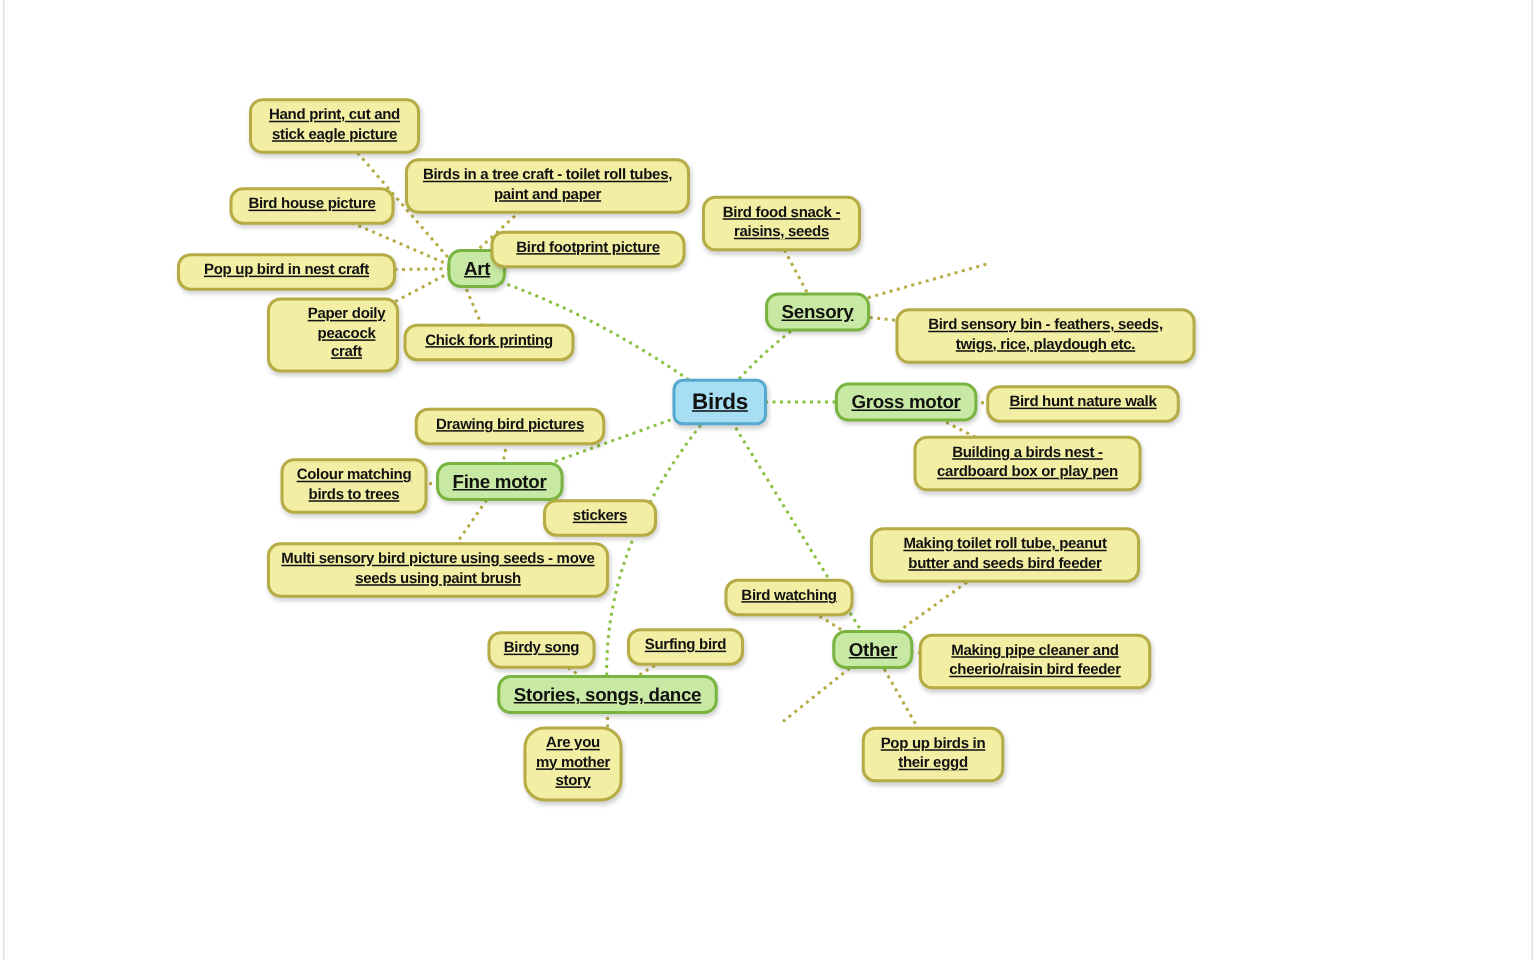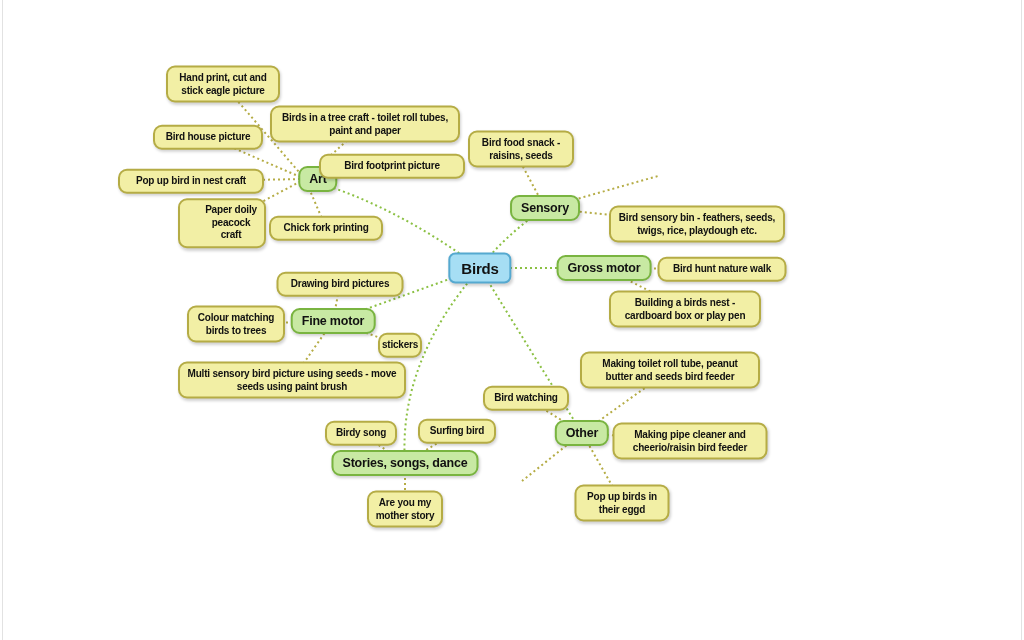--- a/index.html
+++ b/index.html
@@ -26,20 +26,21 @@
   .node{
     position:absolute;
     transform:translate(-50%,-50%);
     box-sizing:border-box;
     display:flex;align-items:center;justify-content:center;
     text-align:center;
     font-weight:bold;color:#111;
     border-radius:9px;
     box-shadow:1px 2px 3px rgba(0,0,0,0.18);
     cursor:pointer;
+    text-decoration:underline;
   }
   .node.leaf{
     background:var(--leaf-fill);
     border:2px solid var(--leaf-border);
     font-size:10px;letter-spacing:-0.2px;line-height:1.25;
     padding:4px 6px;
   }
   .node.branch{
     background:var(--branch-fill);
     border:2px solid var(--branch-border);
@@ -106,37 +107,37 @@
   <div class="node branch" style="left:305px;top:179px;margin-left:13px;">Art</div>
   <div class="node branch" style="left:545px;top:208px;">Sensory</div>
   <div class="node branch" style="left:604px;top:268px;">Gross motor</div>
   <div class="node branch" style="left:333px;top:321px;">Fine motor</div>
   <div class="node branch" style="left:405px;top:463px;">Stories, songs, dance</div>
   <div class="node branch" style="left:582px;top:433px;">Other</div>
 
   <div class="node leaf" style="left:223px;top:84px;width:114px;">Hand print, cut and stick eagle picture</div>
   <div class="node leaf" style="left:365px;top:124px;width:190px;">Birds in a tree craft - toilet roll tubes, paint and paper</div>
   <div class="node leaf" style="left:208px;top:137px;width:110px;">Bird house picture</div>
-  <div class="node leaf" style="left:392px;top:166px;width:146px;">Bird footprint picture</div>
+  <div class="node leaf" style="left:392px;top:166px;width:130px;">Bird footprint picture</div>
   <div class="node leaf" style="left:191px;top:181px;width:146px;">Pop up bird in nest craft</div>
   <div class="node leaf" style="left:222px;top:223px;width:88px;padding-left:24px;">Paper doily peacock craft</div>
   <div class="node leaf" style="left:326px;top:228px;width:114px;">Chick fork printing</div>
 
   <div class="node leaf" style="left:521px;top:149px;width:106px;">Bird food snack - raisins, seeds</div>
-  <div class="node leaf" style="left:697px;top:224px;width:176px;">Bird sensory bin - feathers, seeds, twigs, rice, playdough etc.</div>
+  <div class="node leaf" style="left:697px;top:224px;width:200px;">Bird sensory bin - feathers, seeds, twigs, rice, playdough etc.</div>
 
   <div class="node leaf" style="left:722px;top:269px;width:129px;">Bird hunt nature walk</div>
   <div class="node leaf" style="left:685px;top:309px;width:152px;">Building a birds nest - cardboard box or play pen</div>
 
   <div class="node leaf" style="left:340px;top:284px;width:127px;">Drawing bird pictures</div>
   <div class="node leaf" style="left:236px;top:324px;width:98px;">Colour matching birds to trees</div>
-  <div class="node leaf" style="left:400px;top:345px;width:44px;">stickers</div>
+  <div class="node leaf" style="left:400px;top:345px;width:76px;">stickers</div>
   <div class="node leaf" style="left:292px;top:380px;width:228px;">Multi sensory bird picture using seeds - move seeds using paint brush</div>
 
   <div class="node leaf" style="left:361px;top:433px;width:72px;">Birdy song</div>
   <div class="node leaf" style="left:457px;top:431px;width:78px;">Surfing bird</div>
-  <div class="node leaf" style="left:405px;top:509px;width:76px;">Are you my mother story</div>
+  <div class="node leaf" style="left:382px;top:509px;width:66px;border-radius:14px;">Are you my mother story</div>
 
   <div class="node leaf" style="left:526px;top:398px;width:86px;">Bird watching</div>
   <div class="node leaf" style="left:670px;top:370px;width:180px;">Making toilet roll tube, peanut butter and seeds bird feeder</div>
   <div class="node leaf" style="left:690px;top:441px;width:155px;">Making pipe cleaner and cheerio/raisin bird feeder</div>
   <div class="node leaf" style="left:622px;top:503px;width:95px;">Pop up birds in their eggd</div>
 </div>
 
 </body></html>

